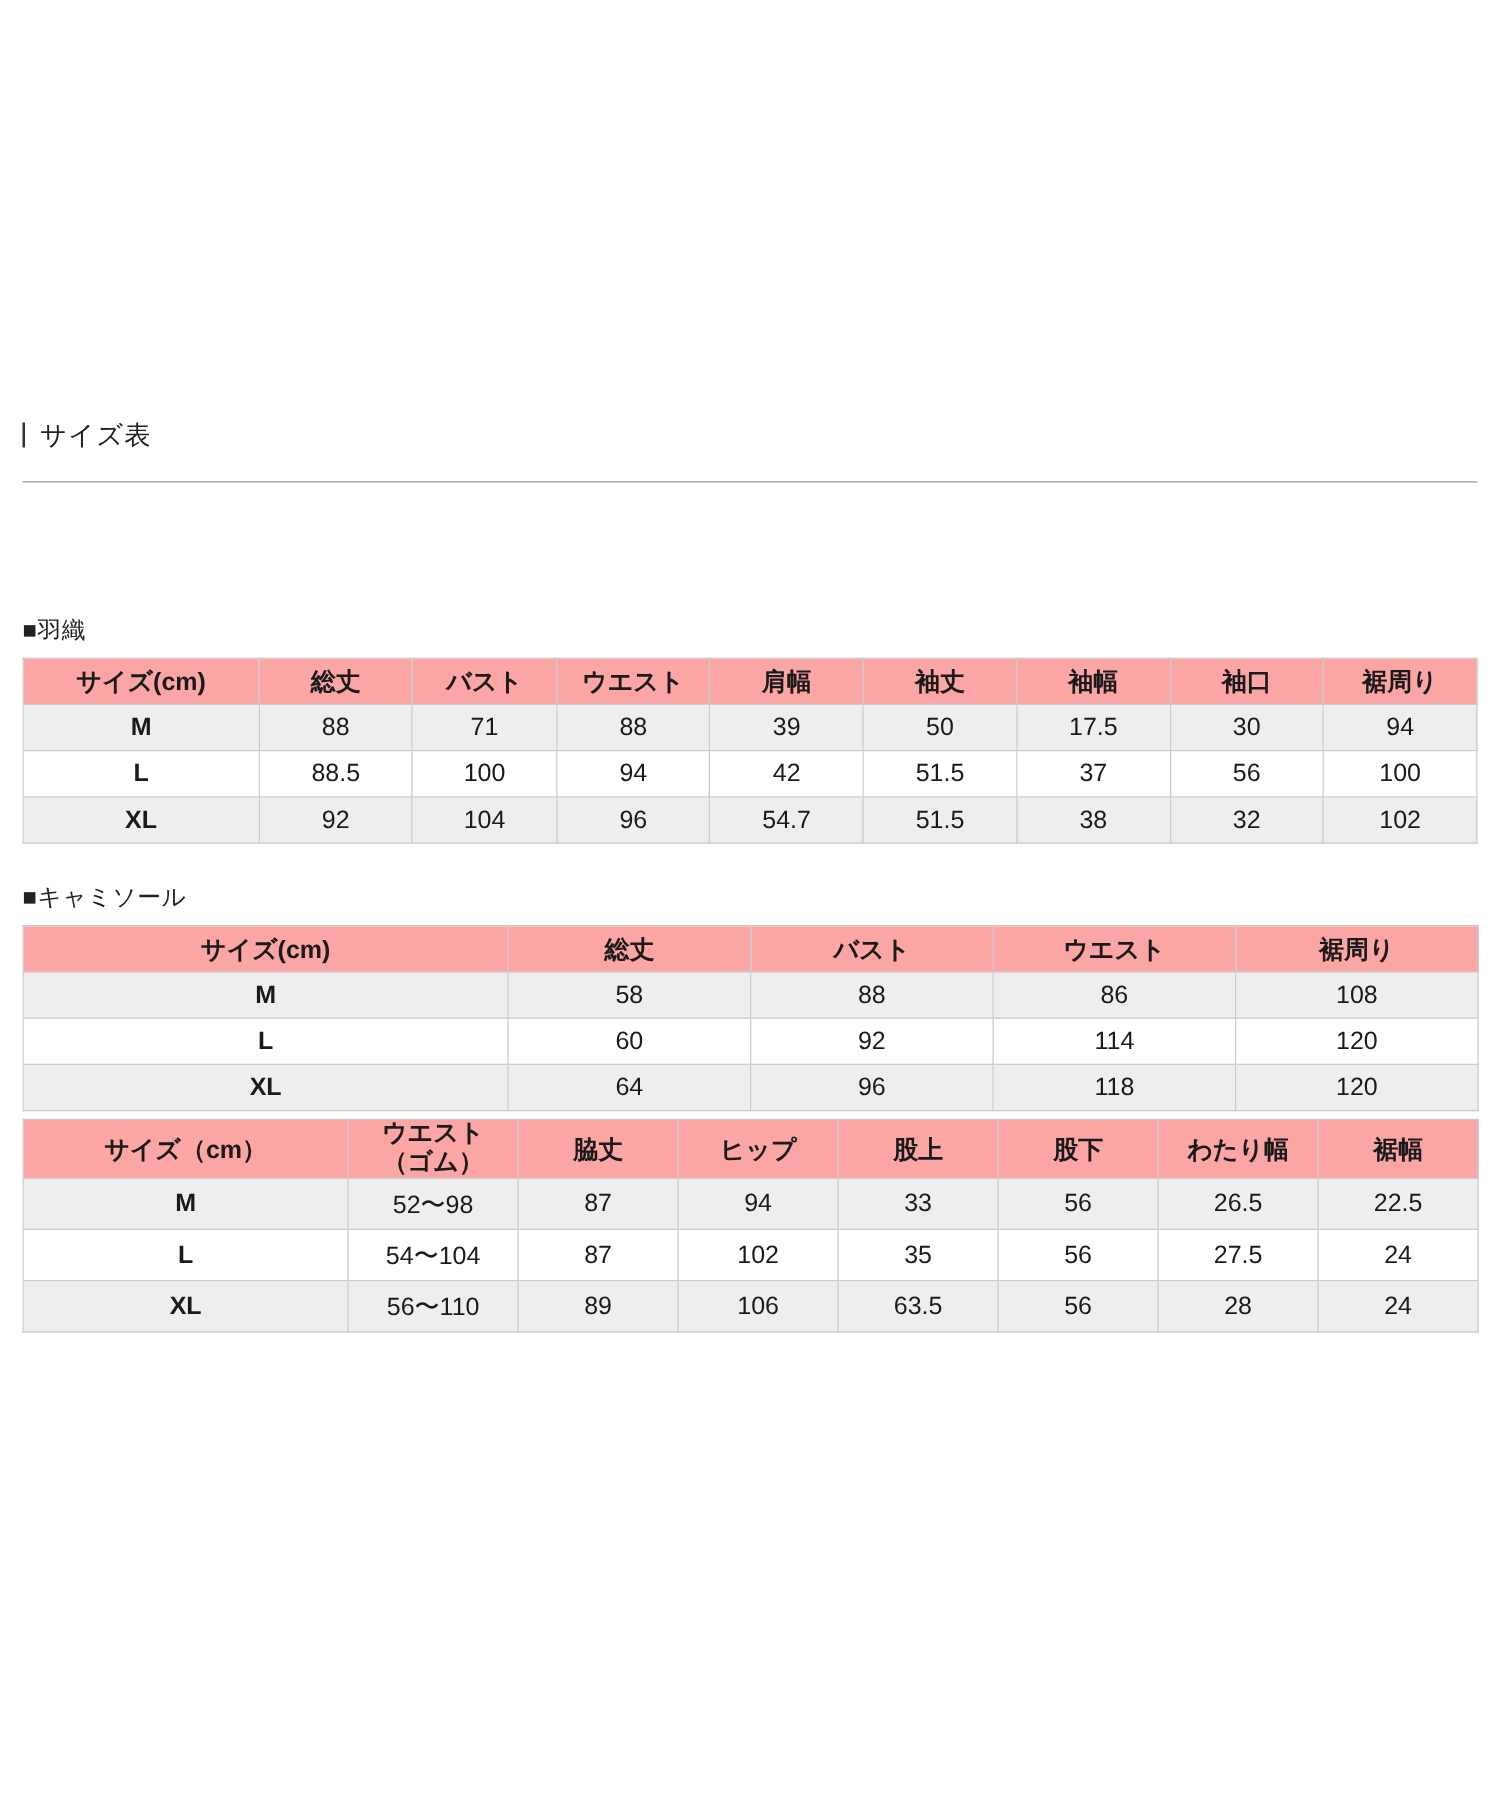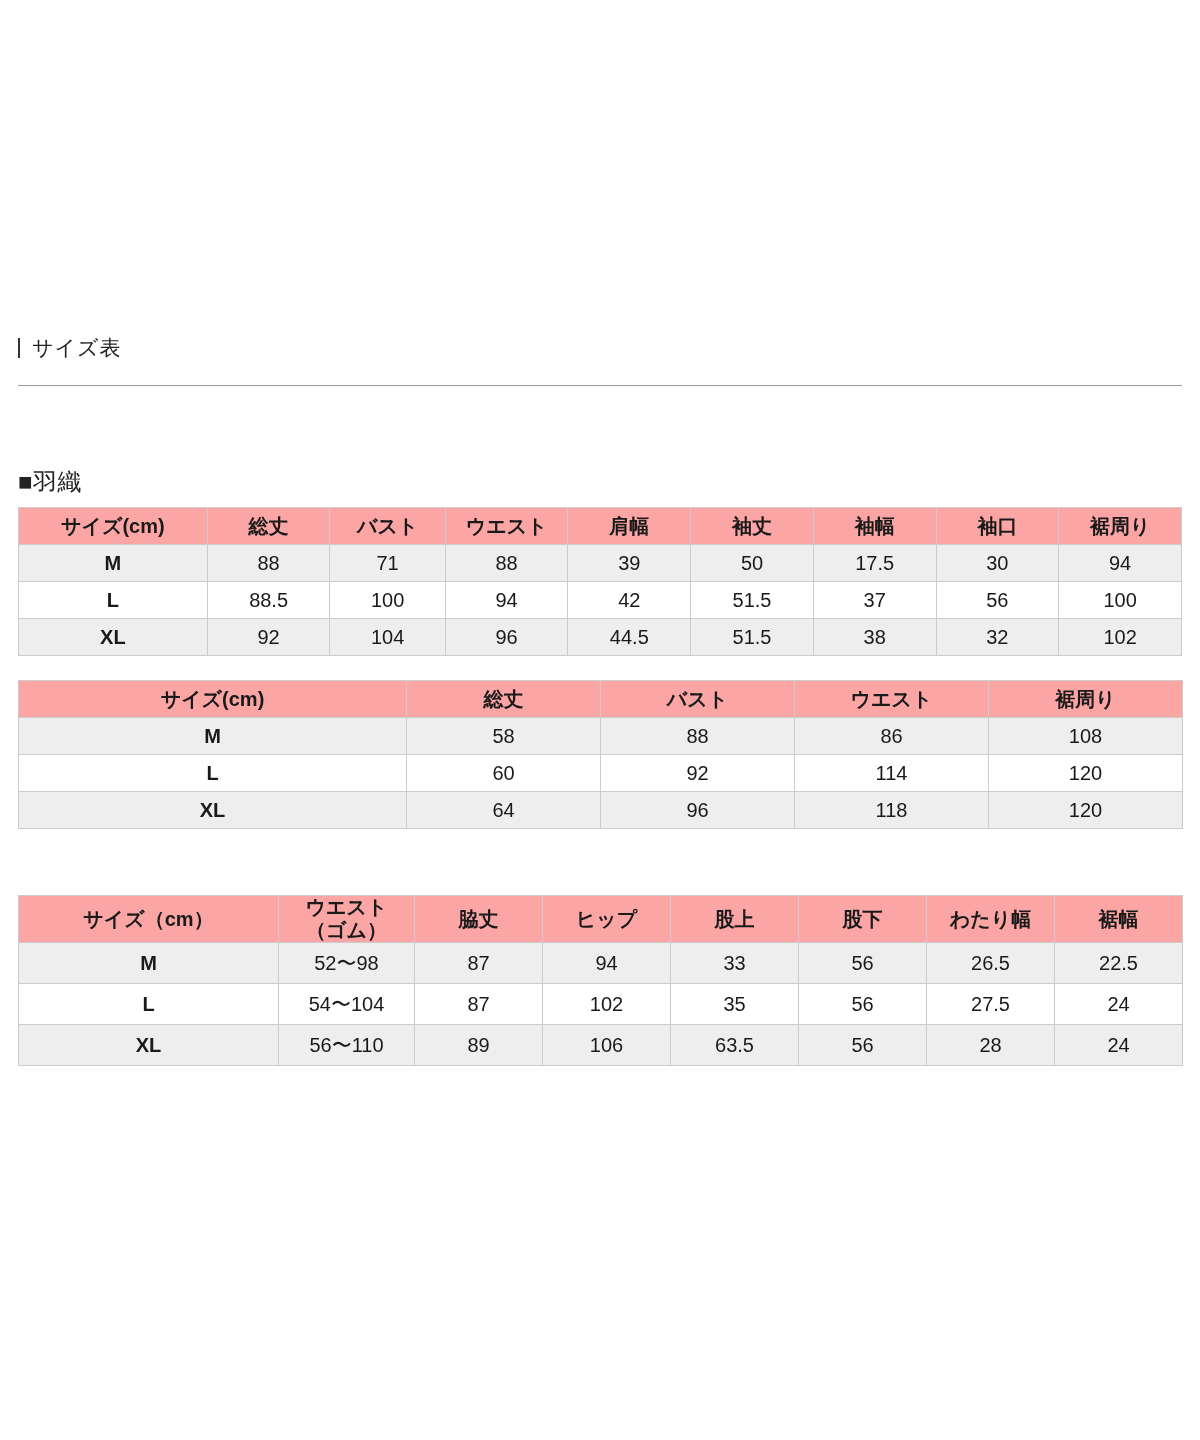--- a/index.html
+++ b/index.html
@@ -46,24 +46,25 @@
     width: 1164px;
     height: 1px;
     background: #999;
   }
   .block {
     position: absolute;
     left: 18px;
     width: 1164px;
   }
   .block-label {
-    font-size: 24px;
+    font-size: 19px;
     color: #222;
     margin-bottom: 9px;
     letter-spacing: 0.5px;
+    margin-top: 25px;
   }
   table {
     border-collapse: collapse;
     width: 1164px;
     table-layout: fixed;
   }
   th, td {
     border: 1px solid #ccc;
     text-align: center;
     font-size: 20px;
@@ -157,31 +158,32 @@
           <td>51.5</td>
           <td>37</td>
           <td>56</td>
           <td>100</td>
         </tr>
         <tr>
           <td class="rowhead">XL</td>
           <td>92</td>
           <td>104</td>
           <td>96</td>
-          <td>44.5</td>
+          <td>54.7</td>
           <td>51.5</td>
           <td>38</td>
           <td>32</td>
           <td>102</td>
         </tr>
       </tbody>
     </table>
   </div>
 
   <div class="block" id="block-cami">
+    <div class="block-label">■キャミソール</div>
     <table>
       <colgroup>
         <col style="width:388px">
         <col style="width:194px">
         <col style="width:194px">
         <col style="width:194px">
         <col style="width:194px">
       </colgroup>
       <thead>
         <tr>

